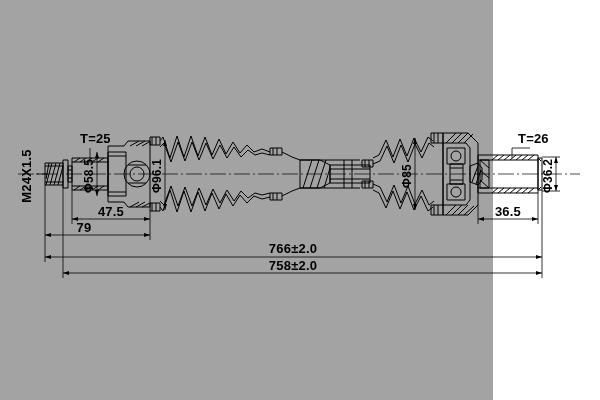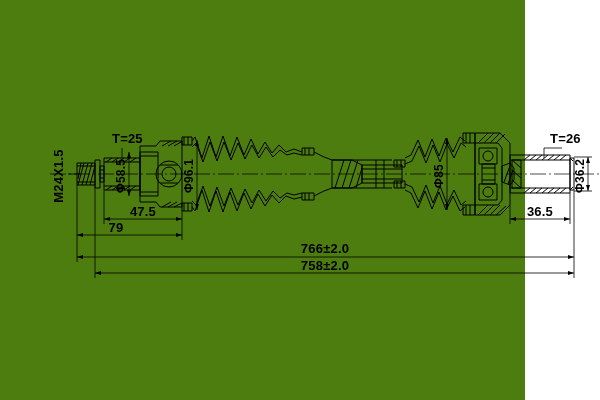--- a/index.html
+++ b/index.html
@@ -1,18 +1,18 @@
 <!DOCTYPE html>
 <html><head>
 <meta charset="utf-8">
 <style>
   html,body{margin:0;padding:0;background:#ffffff;}
   body{width:600px;height:400px;overflow:hidden;
        font-family:"Liberation Sans",sans-serif;}
-  #stage{position:relative;width:493px;height:400px;background:#4d7c0f;padding-left:32px;}
+  #stage{position:relative;width:493px;height:400px;background:#a3a3a3;}
   svg{display:block;}
   .dimtxt{font-family:"Liberation Sans",sans-serif;font-weight:bold;
           fill:#000;font-size:13px;letter-spacing:.2px;}
   .dimtxt.sm{font-size:12px;}
 </style>
 </head>
 <body>
 
 <div id="stage">
 <svg width="600" height="400" viewBox="0 0 600 400">

